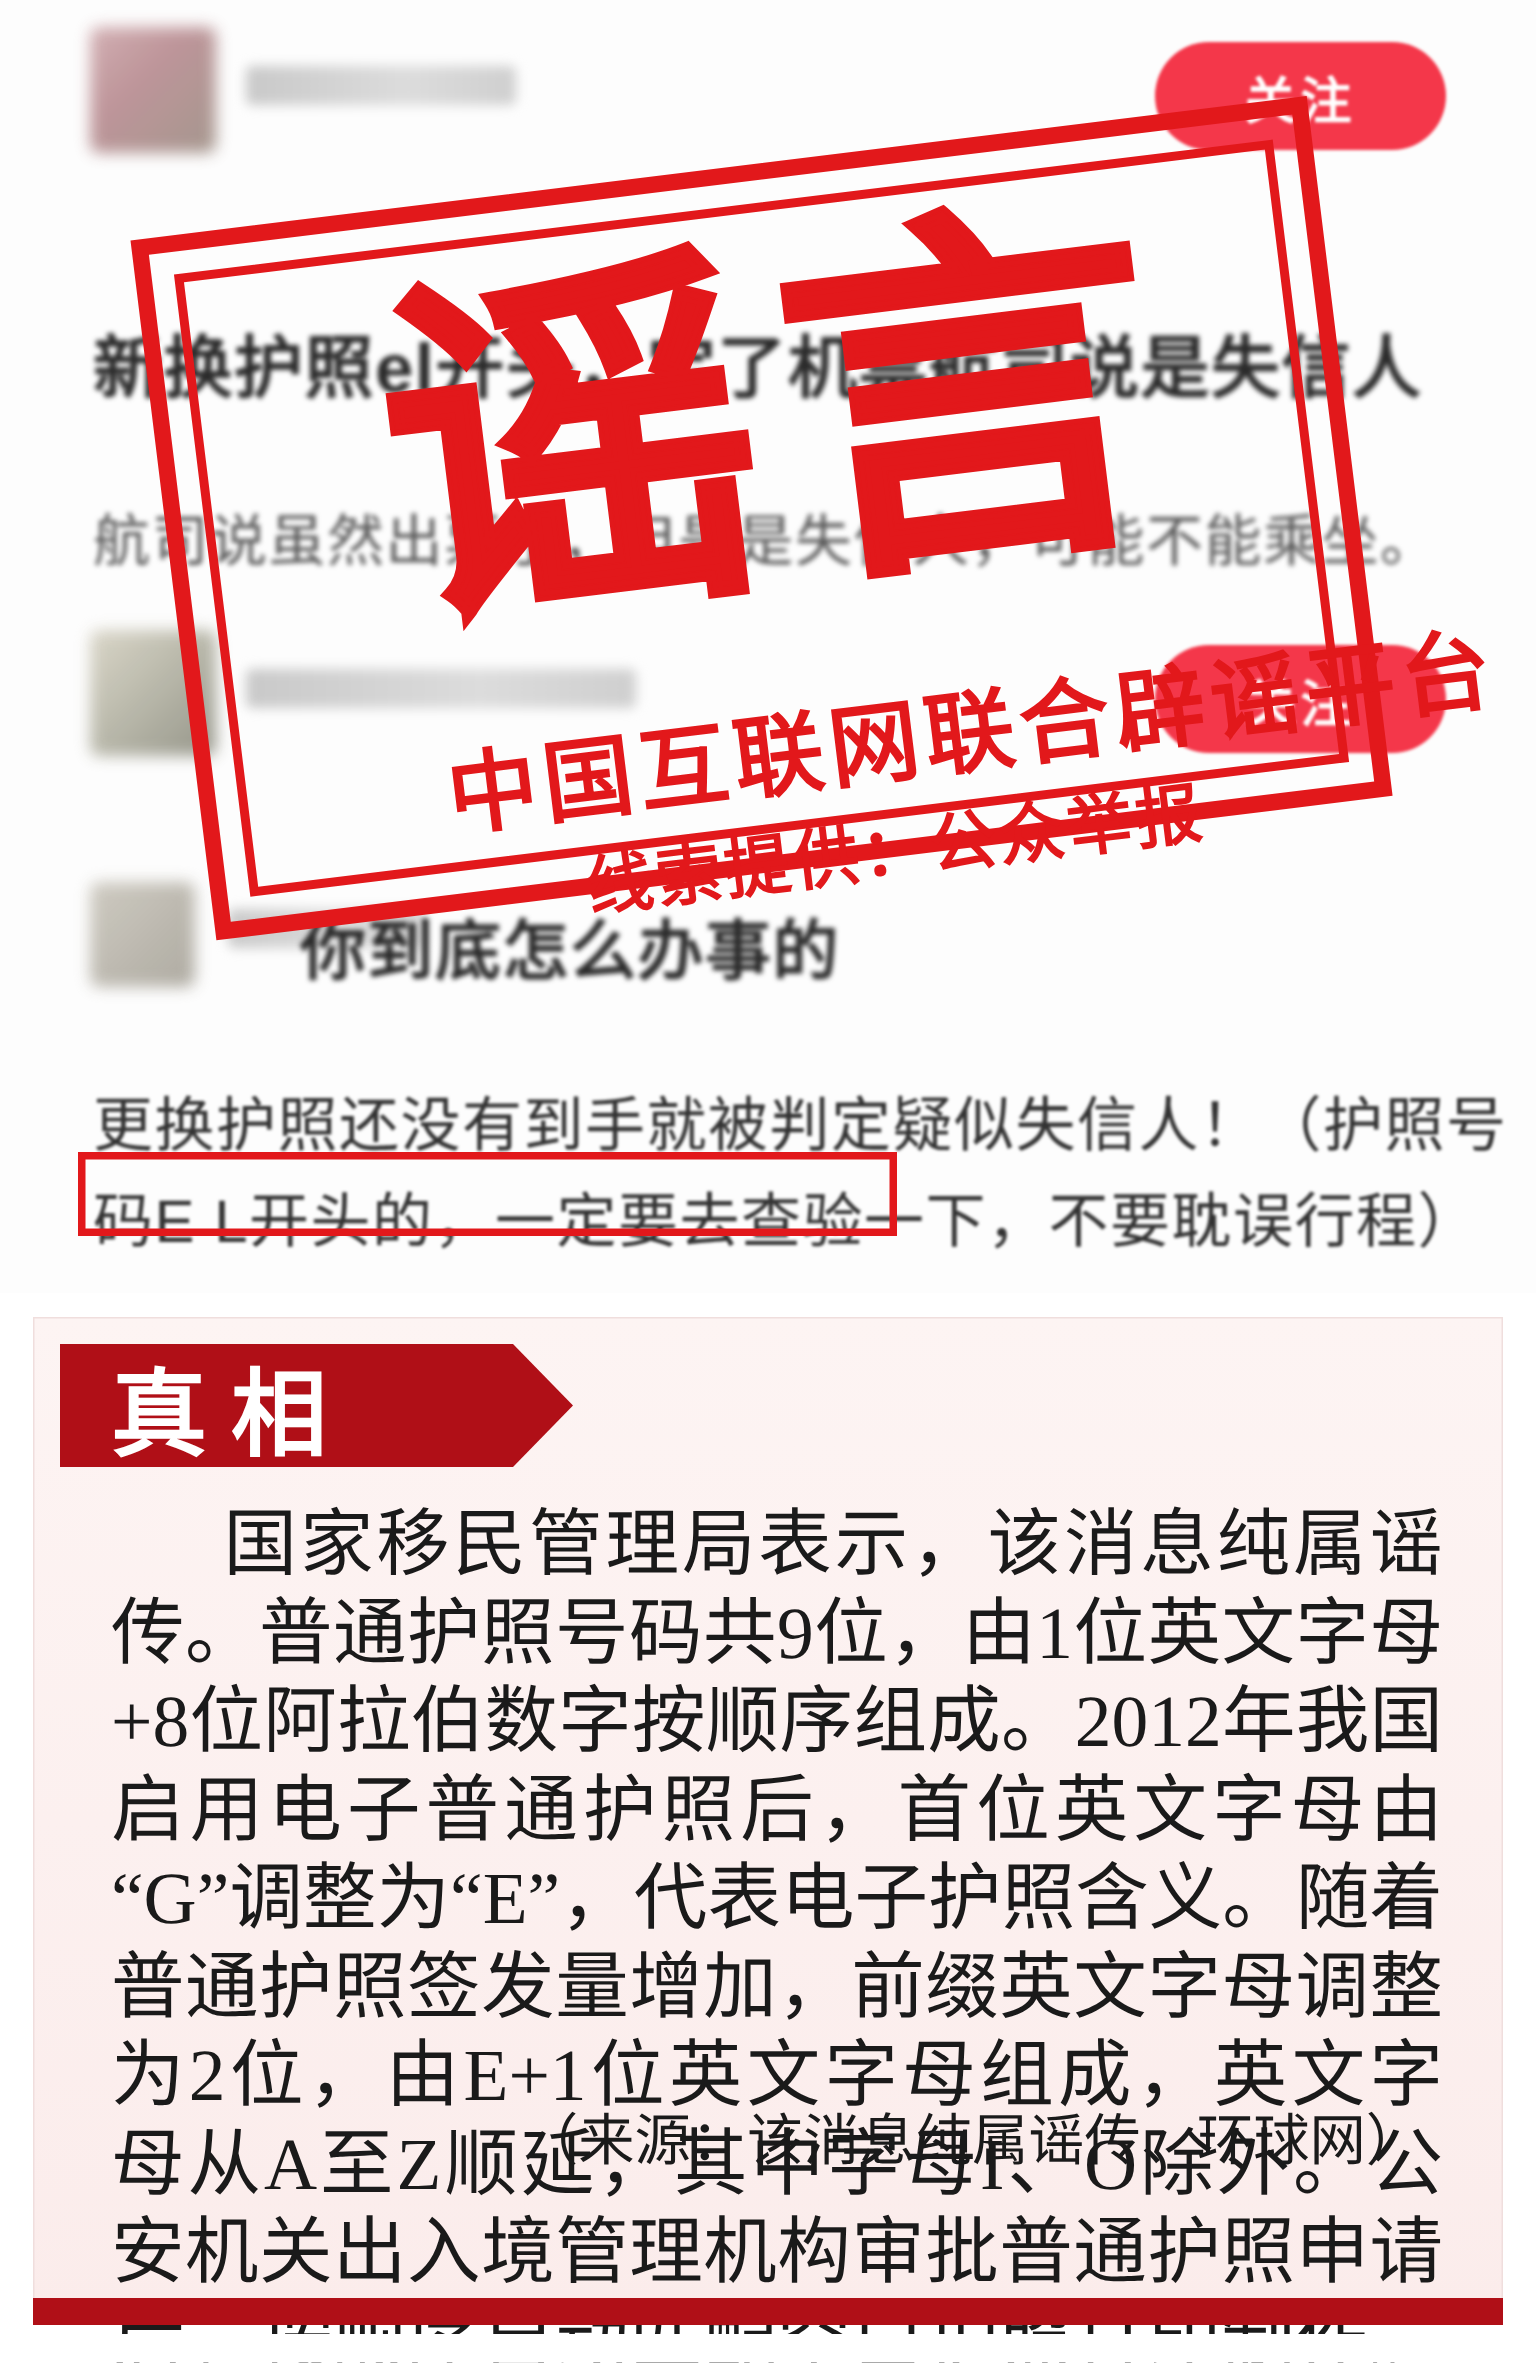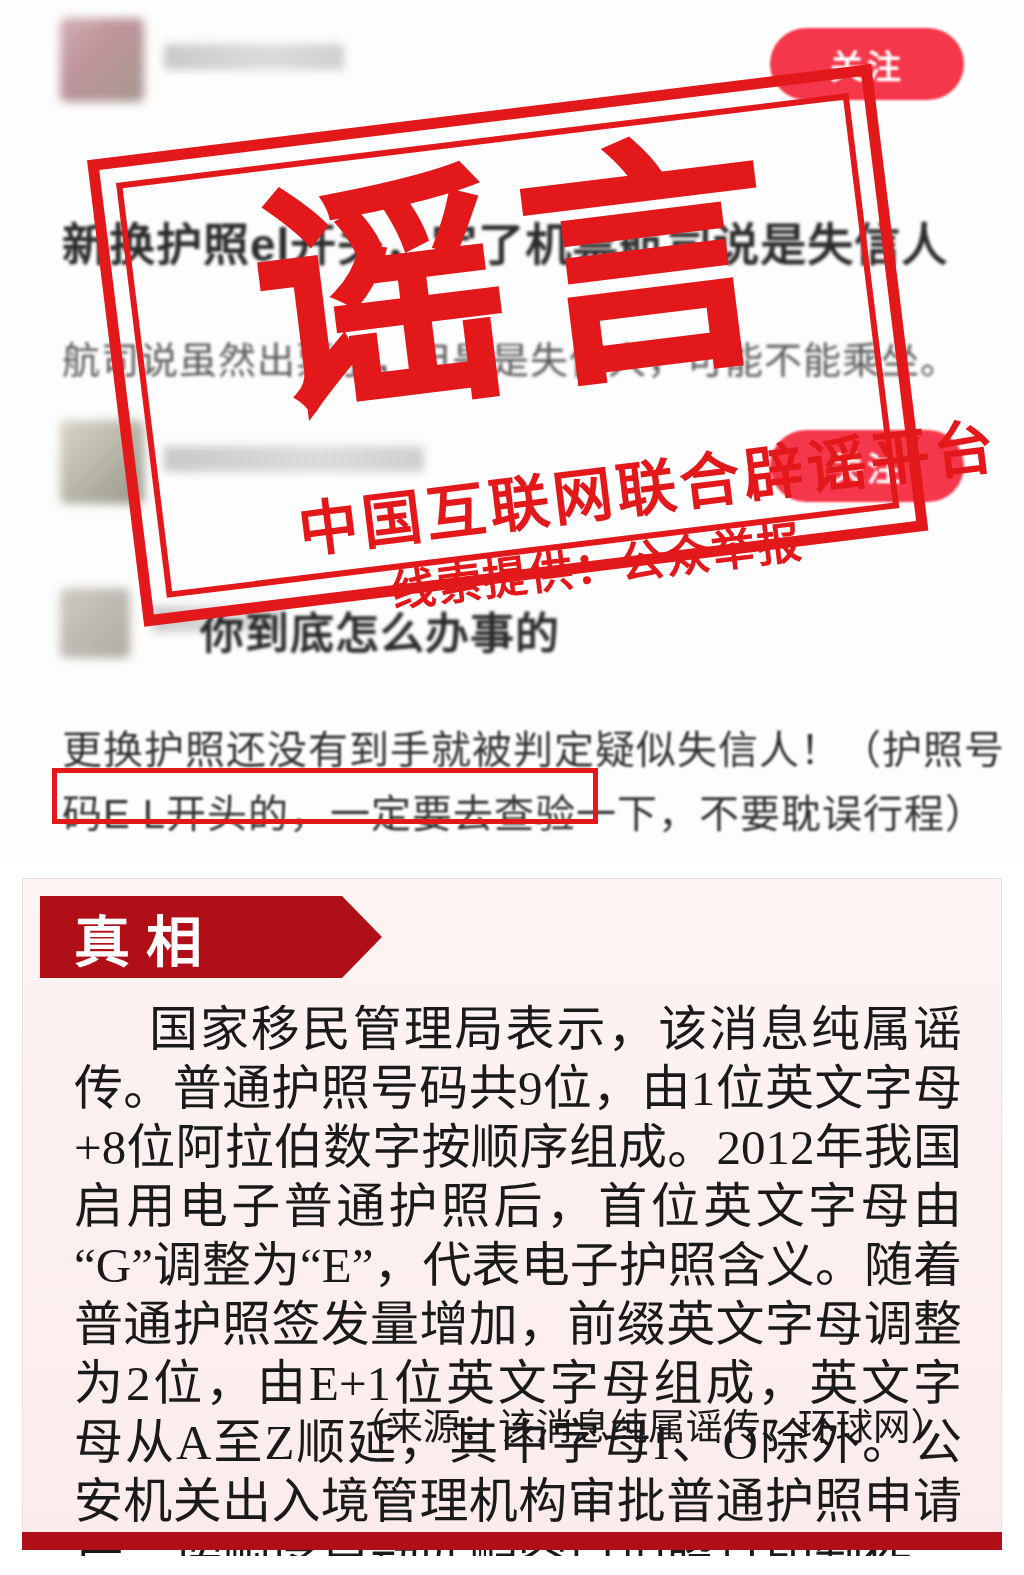--- a/index.html
+++ b/index.html
@@ -203,21 +203,21 @@
     position: absolute;
     right: -40px;
     top: 0;
     width: 0; height: 0;
     border-top: 41px solid transparent;
     border-bottom: 41px solid transparent;
     border-left: 40px solid #b00f17;
   }
   #truth-banner .label {
     color: #ffffff;
-    font-size: 56px;
+    font-size: 64px;
     font-weight: bold;
     letter-spacing: 16px;
     font-family: "DejaVu Sans", sans-serif;
   }
   #truth-body {
     position: absolute;
     left: 52px;
     top: 122px;
     width: 888px;
     font-size: 49px;

